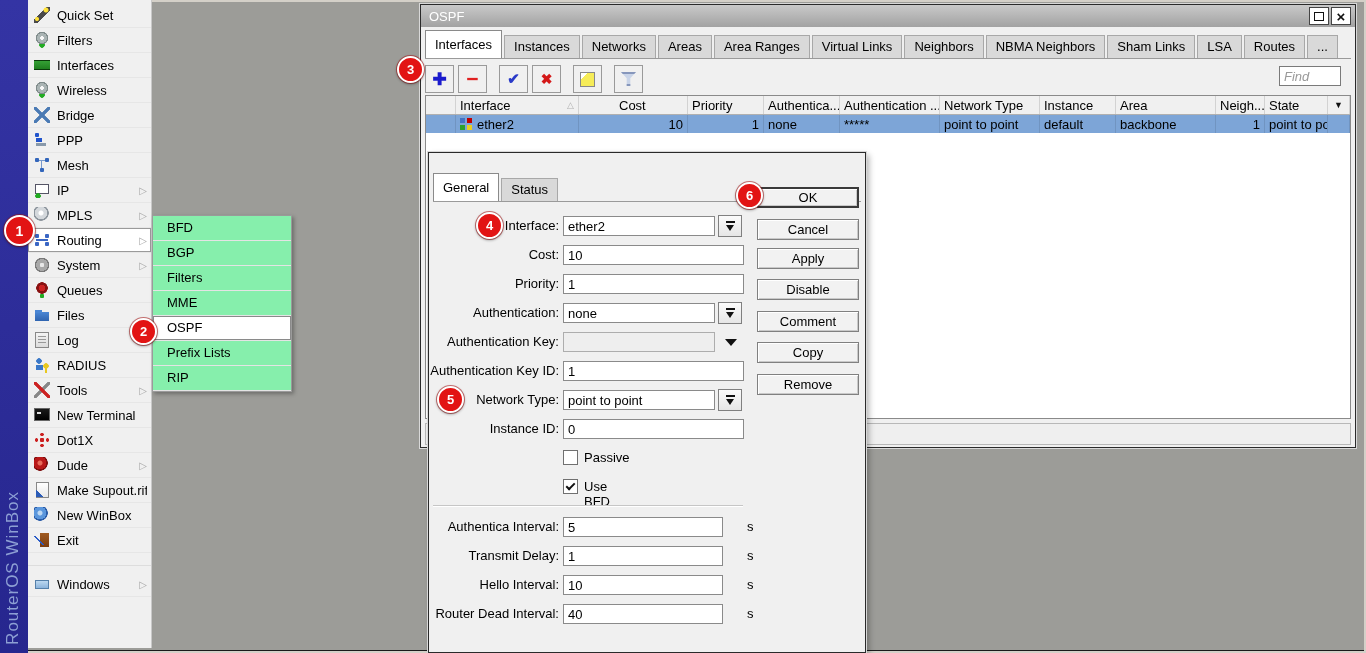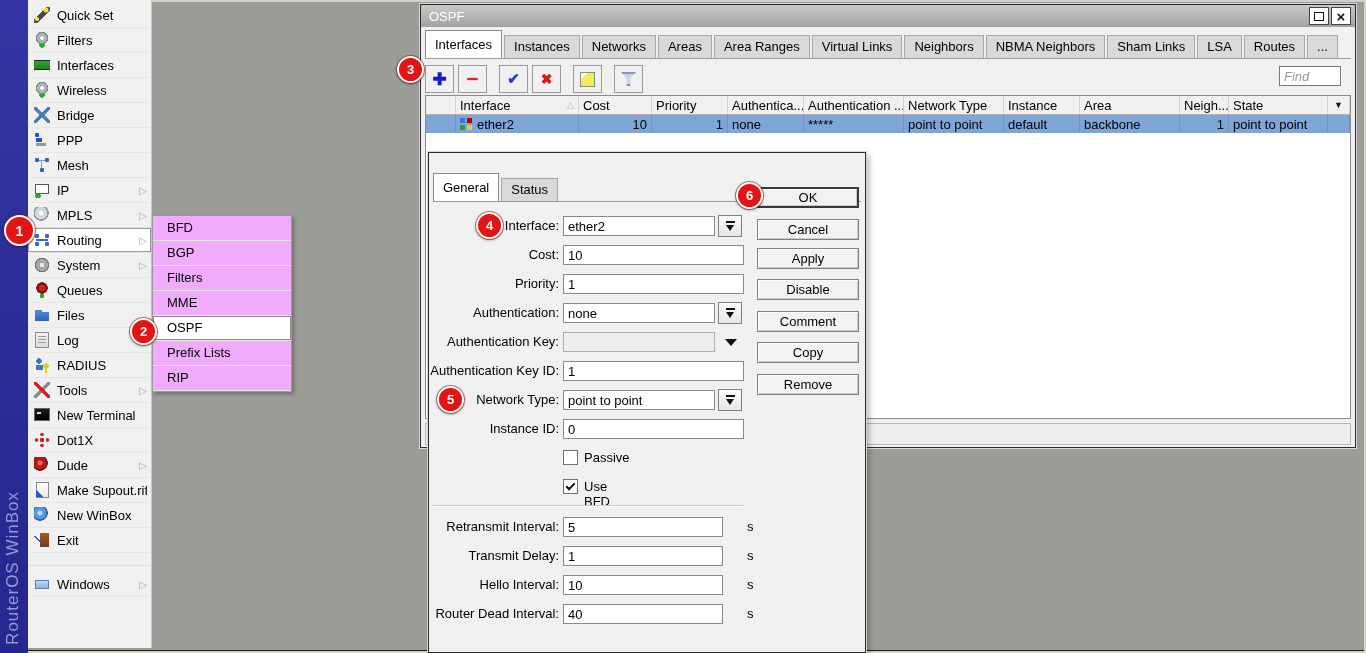--- a/index.html
+++ b/index.html
@@ -38,21 +38,21 @@
   .tools-icon{background:linear-gradient(45deg,transparent 42%,#cc2222 44% 56%,transparent 58%),linear-gradient(-45deg,transparent 42%,#888 44% 56%,transparent 58%);}
   .terminal-icon{background:linear-gradient(#ddd,#ddd) 3px 5px/4px 2px no-repeat,linear-gradient(#1a1a1a,#000) 1px 2px/14px 11px no-repeat,linear-gradient(#666,#666) 0 1px/16px 13px no-repeat;}
   .dot1x-icon{background:radial-gradient(circle at 8px 8px,#cc2222 0 2px,transparent 2.5px),radial-gradient(circle at 8px 2.5px,#cc2222 0 1.5px,transparent 2px),radial-gradient(circle at 8px 13.5px,#cc2222 0 1.5px,transparent 2px),radial-gradient(circle at 2.5px 8px,#cc2222 0 1.5px,transparent 2px),radial-gradient(circle at 13.5px 8px,#cc2222 0 1.5px,transparent 2px);}
   .dude-icon{background:radial-gradient(circle at 6px 6px,#e86a5a 0 2px,#b81818 3px 6.5px,#7e0e0e 6.5px 7.5px,transparent 8px);}
   .supout-icon{background:linear-gradient(45deg,#2a5cb8 0 40%,transparent 41%) 2px 6px/9px 9px no-repeat,linear-gradient(#fff,#e8e8e8) 3px 1px/11px 14px no-repeat,linear-gradient(#888,#888) 2px 0/13px 16px no-repeat;}
   .winbox-icon{background:radial-gradient(circle at 6px 6px,#bcd8f4 0 2px,#5a96dc 3px 6.5px,#2a5ca8 6.5px 7.5px,transparent 8px);}
   .exit-icon{background:linear-gradient(45deg,transparent 46%,#2a5cc8 47% 53%,transparent 54%) 0 4px/10px 9px no-repeat,linear-gradient(#a05a20,#7a3c10) 6px 1px/9px 14px no-repeat;}
   .windows-icon{background:linear-gradient(#bcd8f0,#8cb4dc) 2px 5px/12px 7px no-repeat,linear-gradient(#5580aa,#5580aa) 1px 4px/14px 9px no-repeat;}
 
   
-  .submenu{position:absolute;left:152px;top:215px;width:138px;background:#f0abfc;border:1px solid #9a9a9a;box-shadow:2px 2px 4px rgba(0,0,0,.3);}
+  .submenu{position:absolute;left:152px;top:215px;width:138px;background:#86efac;border:1px solid #9a9a9a;box-shadow:2px 2px 4px rgba(0,0,0,.3);}
   .smitem{height:24px;line-height:24px;padding-left:14px;border-bottom:1px solid #e4e4e4;}
   .smitem.selected{background:#fff;box-shadow:inset 0 0 0 1px #8a8a8a;}
 
   
   .win{position:absolute;left:420px;top:4px;width:936px;height:444px;background:#f0f0f0;border:1px solid #2a2a2a;outline:1px solid #d8d8d8;box-sizing:border-box;}
   .titlebar{position:absolute;left:0;top:0;right:0;height:22px;background:linear-gradient(180deg,#c9c9c9,#a2a2a2);color:#fff;display:flex;align-items:center;padding:0 4px 0 8px;box-sizing:border-box;}
   .titlebar.blue{background:linear-gradient(180deg,#4a5dd0,#3343b2);}
   .titlebar .ttl{flex:1;}
   .wbtn{width:18px;height:16px;background:#fff;border:1px solid #444;margin-left:2px;display:flex;align-items:center;justify-content:center;color:#111;}
   .maximize-glyph{width:8px;height:7px;border:1px solid #111;}
@@ -75,21 +75,21 @@
   .find{position:absolute;right:14px;top:61px;width:62px;height:20px;border:1px solid #7a7a7a;background:#fff;font:13px "Liberation Sans",sans-serif;padding:0 4px;box-sizing:border-box;margin-left:16px;}
   .find::placeholder{font-style:italic;color:#9a9a9a;}
 
   .listwrap{position:absolute;left:4px;right:4px;top:90px;bottom:28px;background:#fff;border:1px solid #8a8a8a;box-sizing:border-box;overflow:hidden;}
   .thead{display:flex;height:18px;background:#f0f0f0;border-bottom:1px solid #b0b0b0;}
   .thead .cell{border-right:1px solid #d2d2d2;padding:1px 4px;box-sizing:border-box;white-space:nowrap;overflow:hidden;display:flex;align-items:center;}
   .trow{display:flex;height:18px;background:#7da5d7;}
   .trow .cell{padding:1px 4px;box-sizing:border-box;white-space:nowrap;overflow:hidden;border-right:1px solid rgba(0,0,0,.10);display:flex;align-items:center;}
   .c-sel{width:30px;flex:0 0 30px;}
   .c-if{width:123px;flex:0 0 123px;}
-  .c-cost{width:73px;flex:0 0 73px;}
+  .c-cost{width:73px;flex:0 0 73px;margin-left:36px;}
   .c-prio{width:76px;flex:0 0 76px;}
   .c-auth{width:76px;flex:0 0 76px;}
   .c-akey{width:100px;flex:0 0 100px;}
   .c-ntype{width:100px;flex:0 0 100px;}
   .c-inst{width:76px;flex:0 0 76px;text-align:center;}
   .c-area{width:100px;flex:0 0 100px;}
   .c-neigh{width:49px;flex:0 0 49px;}
   .c-state{flex:1;}
   .c-dd{width:22px;flex:0 0 22px;justify-content:center;}
   .num{justify-content:flex-end;}
@@ -373,21 +373,21 @@
     <div class="frow" style="top:296px">
       <span class="cb"></span>
       <span class="cblabel">Passive</span>
     </div>
     <div class="frow" style="top:325px">
       <span class="cb checked"></span>
       <span class="cblabel">Use BFD</span>
     </div>
     <div class="fsep" style="top:352px"></div>
     <div class="frow" style="top:363px">
-      <span class="flabel">Retransmit Interval:</span>
+      <span class="flabel">Authentica Interval:</span>
       <input class="fin w-int" value="5" style="">
       <span class="unit">s</span>
     </div>
     <div class="frow" style="top:392px">
       <span class="flabel">Transmit Delay:</span>
       <input class="fin w-int" value="1" style="">
       <span class="unit">s</span>
     </div>
     <div class="frow" style="top:421px">
       <span class="flabel">Hello Interval:</span>

